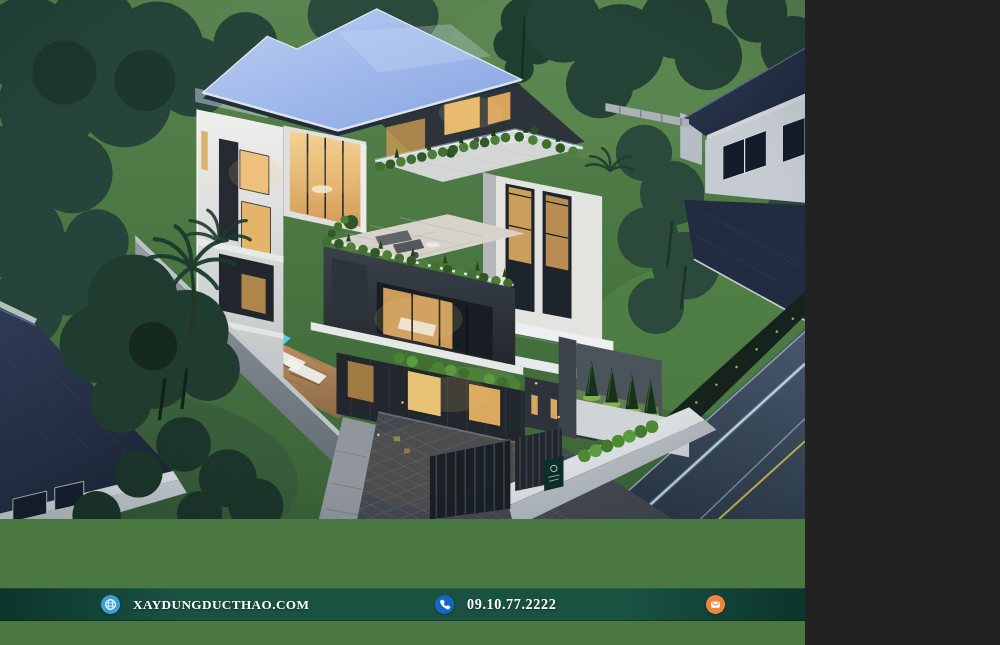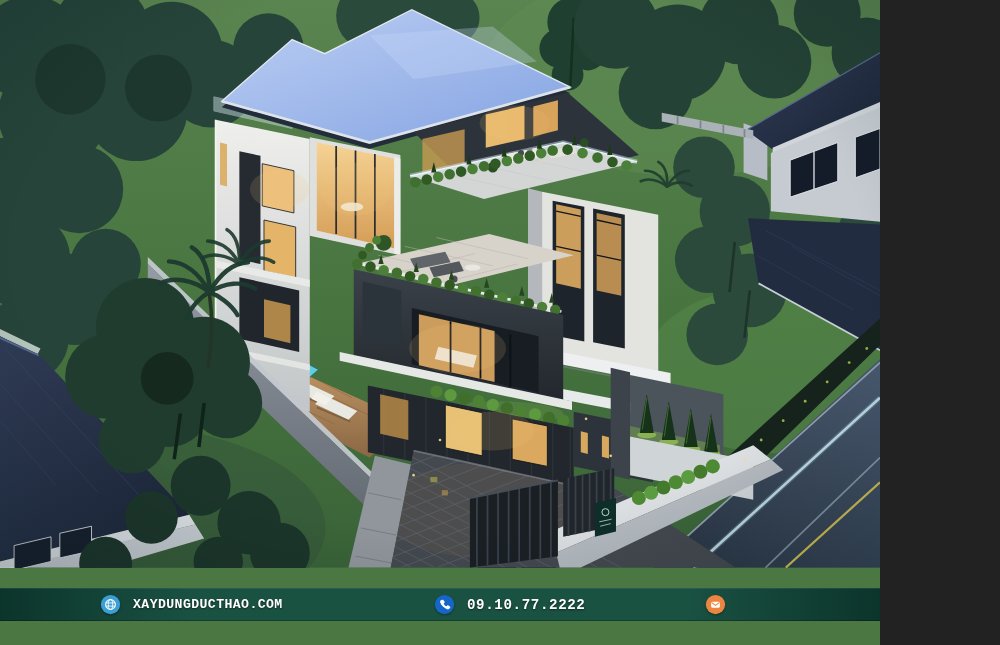--- a/index.html
+++ b/index.html
@@ -1,17 +1,17 @@
 <!DOCTYPE html>
 <html><head>
 <meta charset="utf-8">
 <style>
   html,body{margin:0;padding:0;background:#222}
-  .stage{position:relative;width:880px;height:645px;overflow:hidden;
-         background:#4a7742;font-family:Liberation Mono, monospace}
+  .stage{position:relative;width:805px;height:645px;overflow:hidden;
+         background:#4a7742;font-family:Liberation Serif, serif}
   .scene{position:absolute;inset:0;display:block}
   .bar{position:absolute;left:0;top:588px;width:100%;height:33px;
        background:linear-gradient(90deg,rgba(8,48,42,.94),rgba(17,75,66,.85) 22%,
                   rgba(17,75,66,.85) 78%,rgba(8,48,42,.94));
        box-shadow:inset 0 1px 0 rgba(255,255,255,.07), inset 0 -1px 0 rgba(0,0,0,.25)}
   .contact{position:absolute;top:0;height:100%;display:flex;align-items:center;gap:12px}
   .c-website{left:100px}
   .c-phone{left:434px}
   .c-email{left:705px}
   .cicon{width:21px;height:21px;flex:none;filter:drop-shadow(0 1px 1px rgba(0,0,0,.35))}

